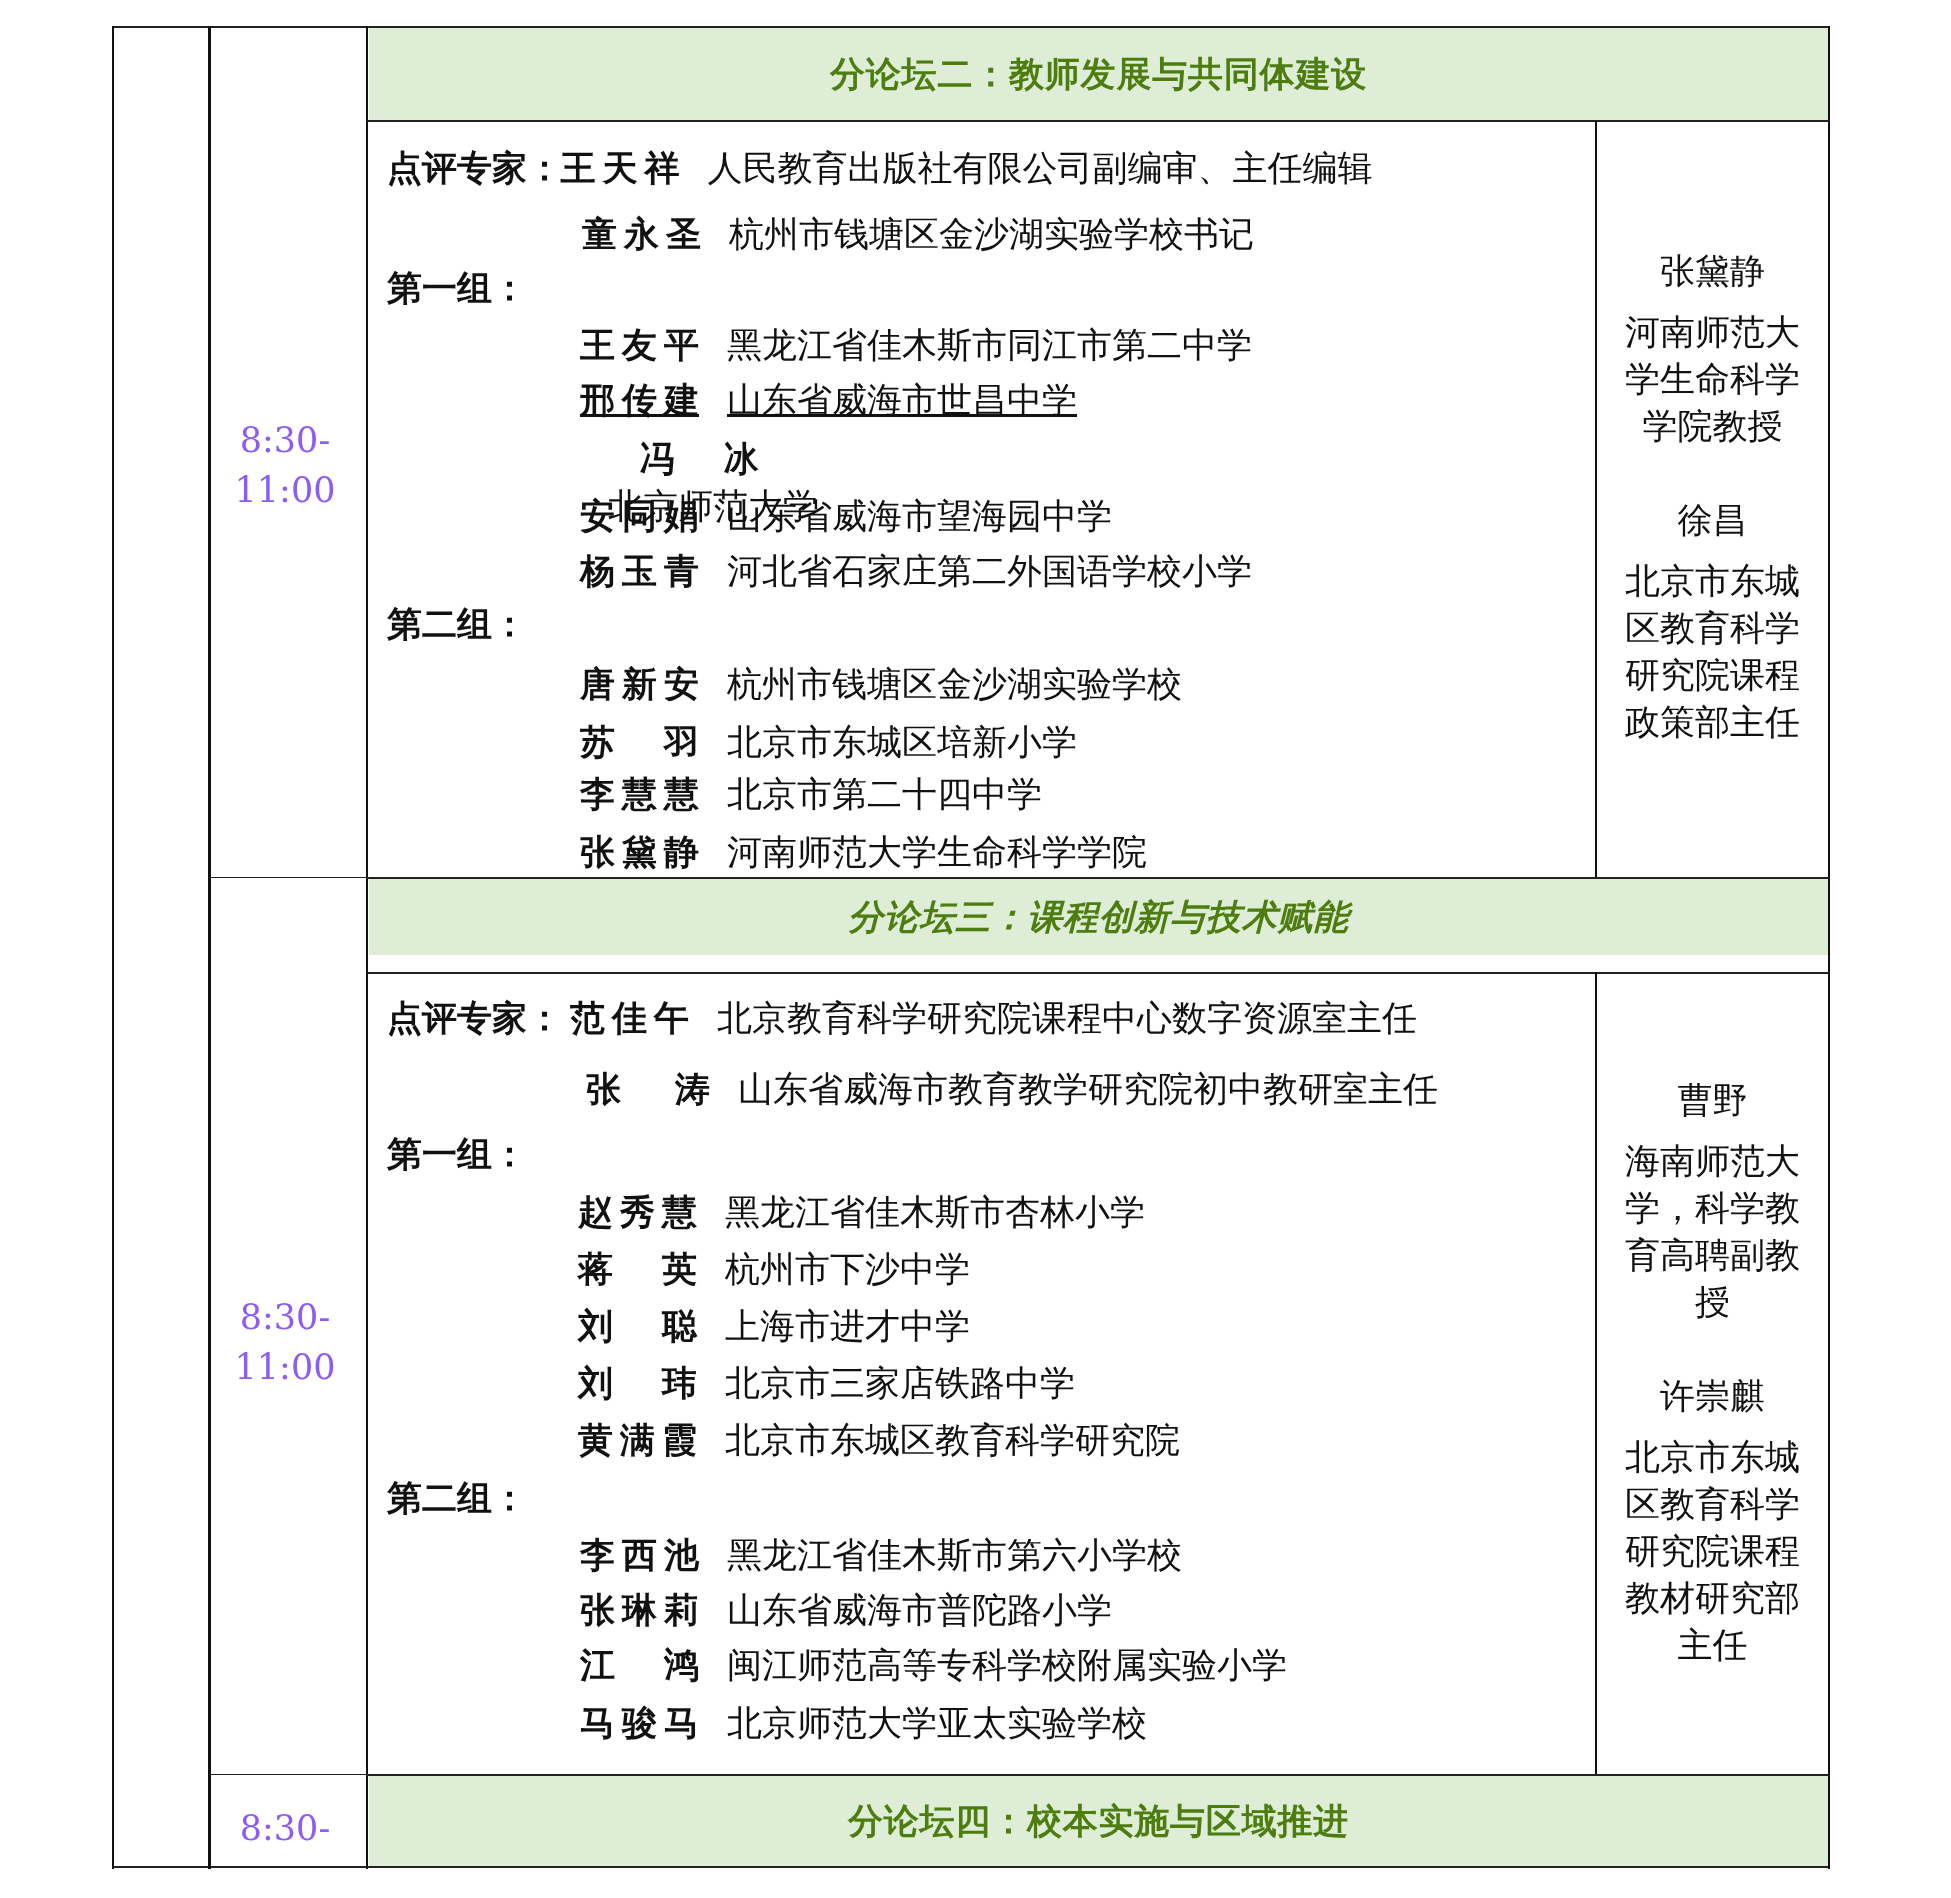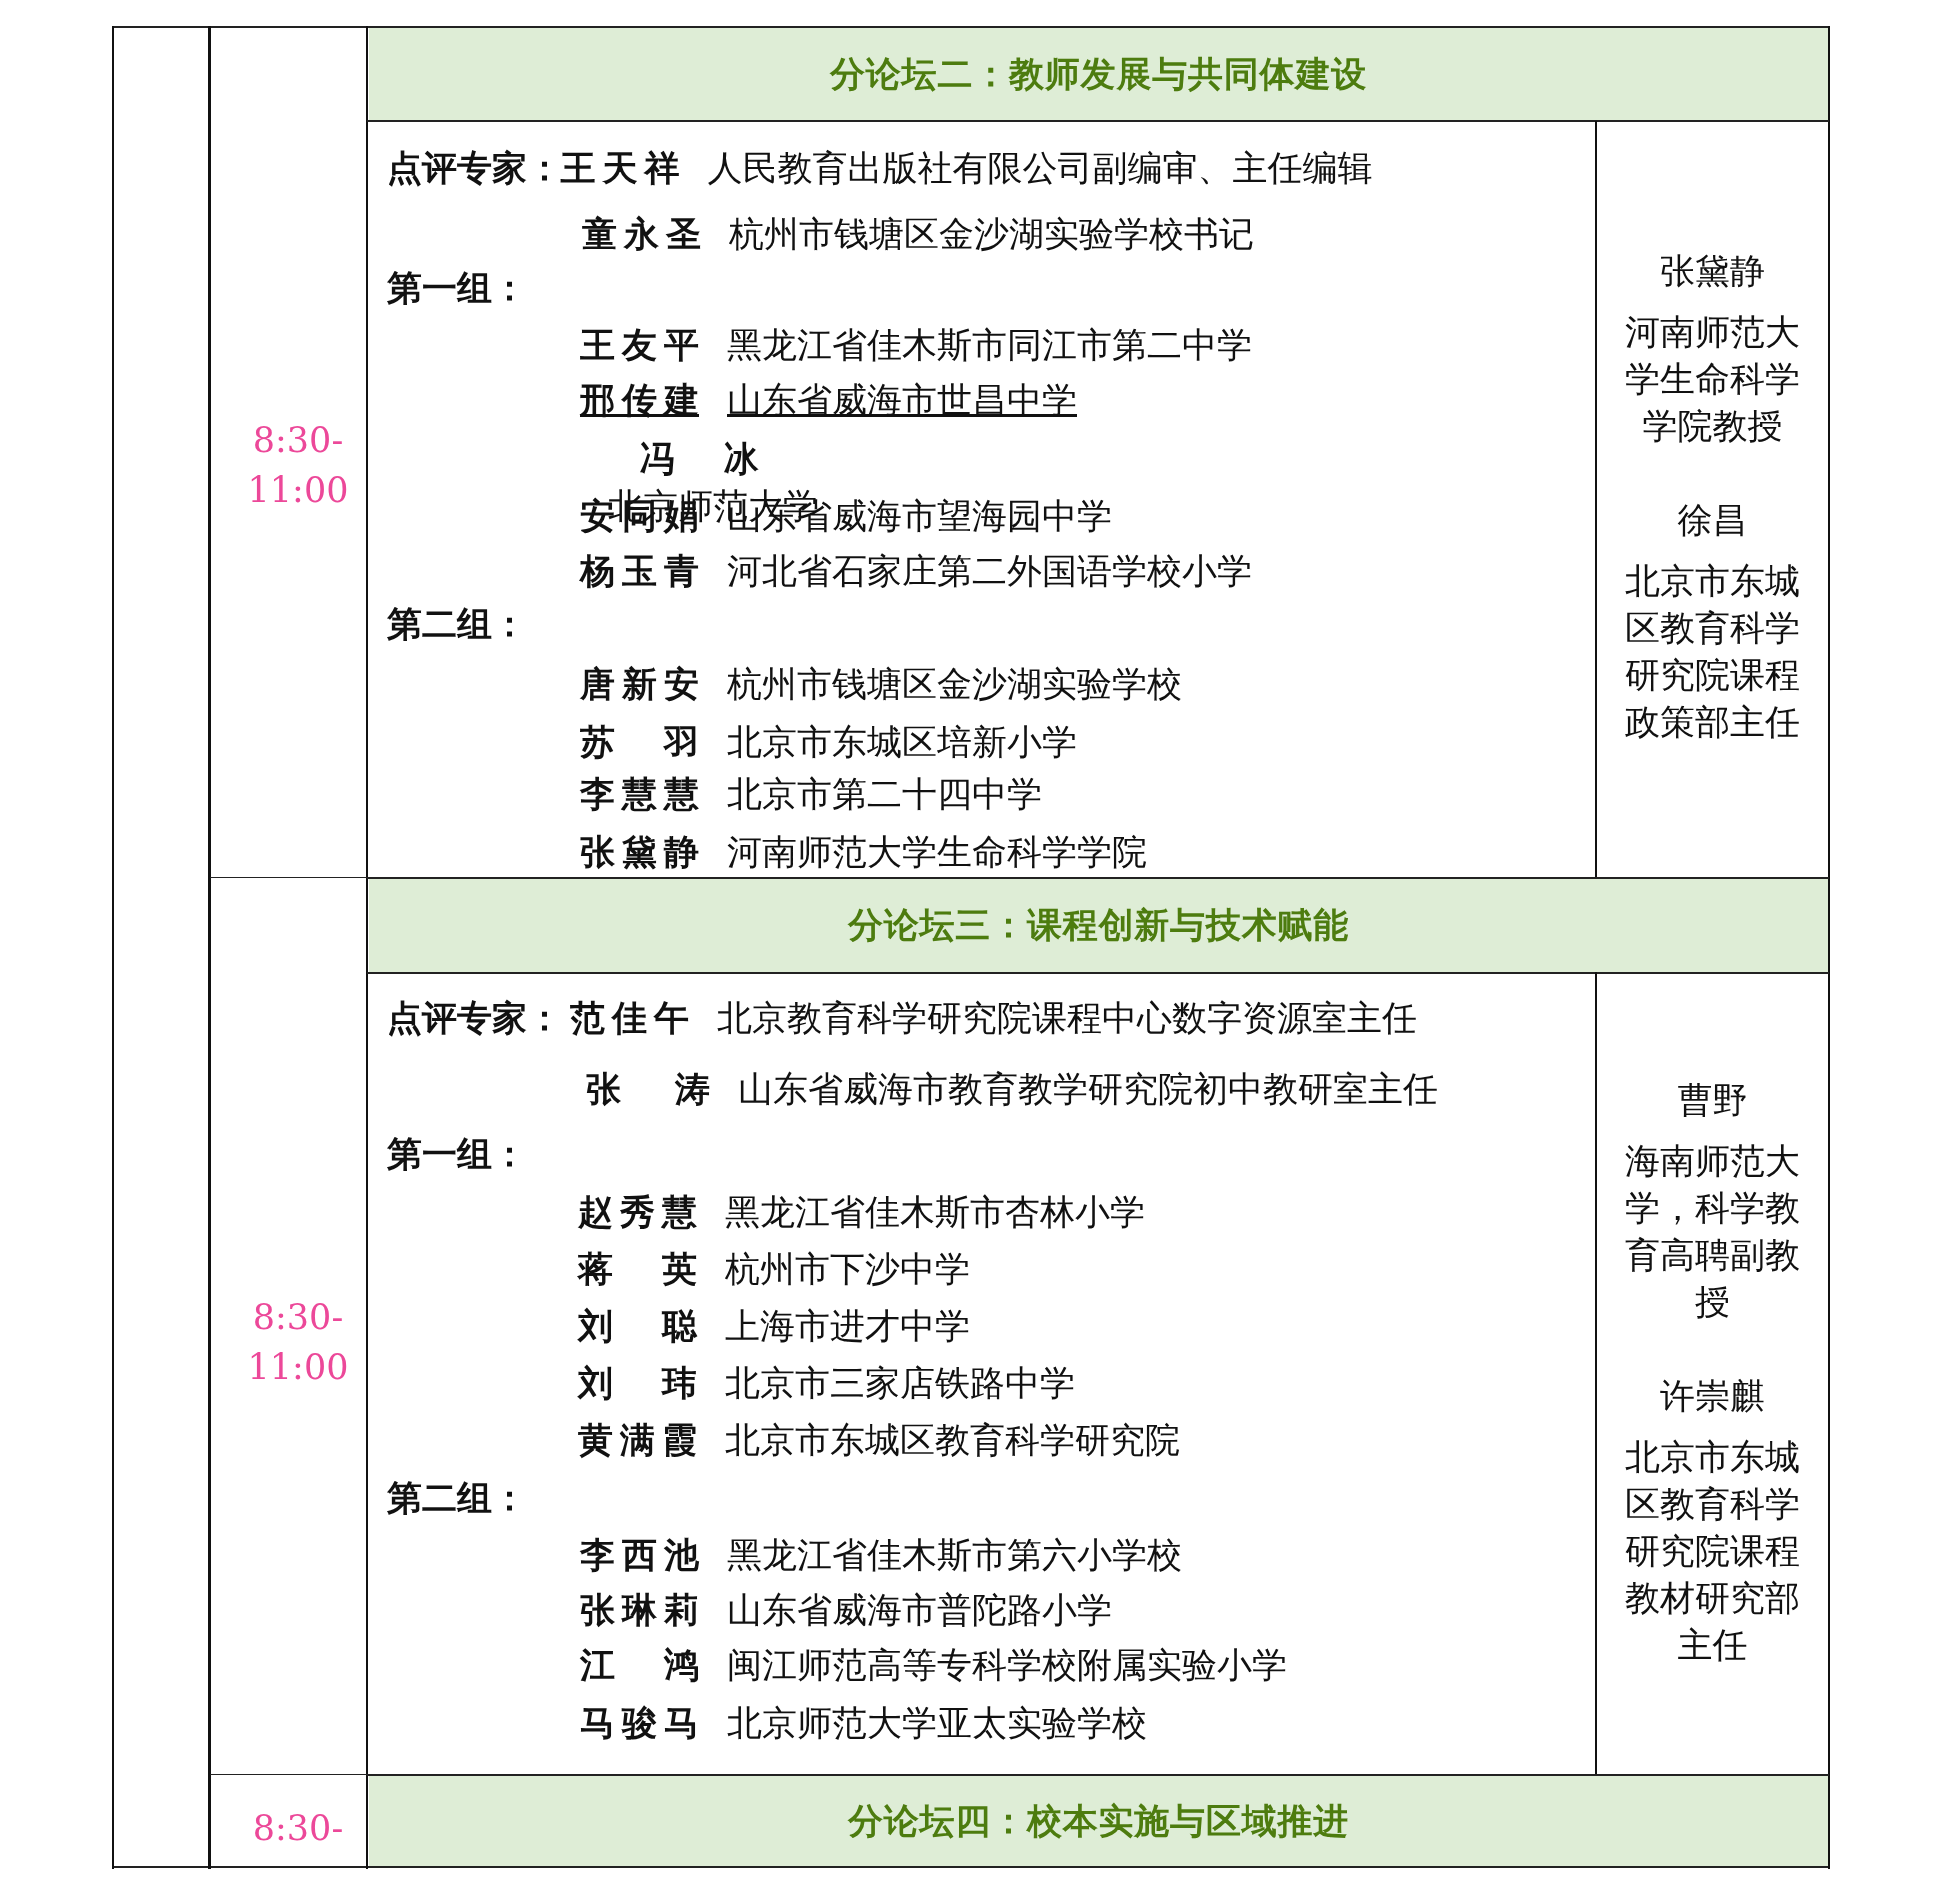--- a/index.html
+++ b/index.html
@@ -2,22 +2,22 @@
 <html style="font-size:12.6px"><head>
 <meta charset="utf-8">
 <style>
   html, body { margin: 0; padding: 0; background: #ffffff; }
   body { width: 1951px; height: 1899px; position: relative; overflow: hidden;
          font-family: "DejaVu Serif", "Liberation Serif", serif; color: #111; }
   .vline { position: absolute; background: #111; }
   .hline { position: absolute; background: #222; }
   .hdr { position: absolute; background: #deedd6; display: flex; align-items: center; justify-content: center;
          font-family: "DejaVu Sans", "Liberation Sans", sans-serif; font-weight: bold; font-size: 35px; letter-spacing: 0.8px; color: #4d7c0f; }
-  .time { position: absolute; left: 219px; width: 158px; text-align: center;
-          font-family: "DejaVu Serif", "Liberation Serif", serif; font-size: 35px; line-height: 50px; color: #ec4899; }
+  .time { position: absolute; left: 206px; width: 158px; text-align: center;
+          font-family: "DejaVu Serif", "Liberation Serif", serif; font-size: 35px; line-height: 50px; color: #8b5cf6; }
   .row { position: absolute; height: 47px; display: flex; align-items: center; white-space: nowrap; font-size: 35px; }
   .lbl { font-family: "DejaVu Sans", "Liberation Sans", sans-serif; font-weight: bold; }
   .nm { font-family: "DejaVu Sans", "Liberation Sans", sans-serif; font-weight: bold; width: 119px; display: inline-block; text-align-last: justify; }
   .dt { font-family: "DejaVu Serif", "Liberation Serif", serif; margin-left: 28px; }
   .host { position: absolute; left: 1596px; width: 233px; text-align: center; font-size: 35px; line-height: 47px;
           font-family: "DejaVu Serif", "Liberation Serif", serif; }
   .host .hn { display: block; margin-bottom: 14px; }
   .host .hd { display: block; padding: 0 20px; word-break: break-all; }
   .host .gap { display: block; height: 47px; }
 </style>
@@ -100,21 +100,21 @@
   <span class="hn">张黛静</span>
   <span class="hd">河南师范大学生命科学学院教授</span>
   <span class="gap"></span>
   <span class="hn">徐昌</span>
   <span class="hd">北京市东城区教育科学研究院课程政策部主任</span>
 </div>
 
 <div class="hline" style="left:210px; top:877px; width:157px; height:0.8px;"></div>
 <div class="hline" style="left:367px; top:877px; width:1462px; height:2.4px;"></div>
 
-<div class="hdr" style="left:369px; top:879px; width:1459px; height:93px;">
+<div class="hdr" style="left:369px; top:879px; width:1459px; height:76px;font-style:italic;">
   <span>分论坛三：课程创新与技术赋能</span>
 </div>
 <div class="hline" style="left:367px; top:972px; width:1462px; height:1.6px;"></div>
 <div class="vline" style="left:1595px; top:972px; width:1.6px; height:802px;"></div>
 
 <div class="time" style="top:1292px;">
   <div>8:30-</div>
   <div>11:00</div>
 </div>
 

